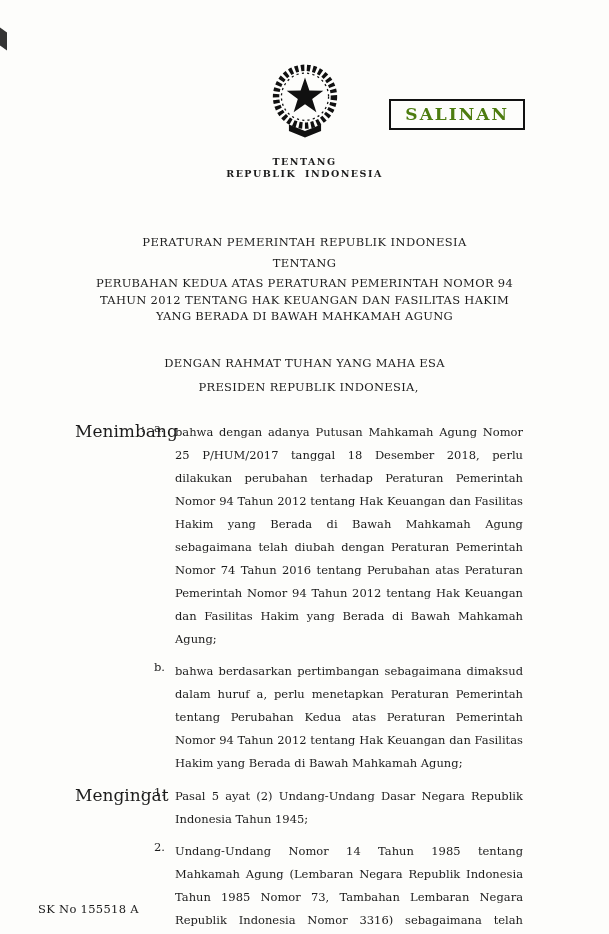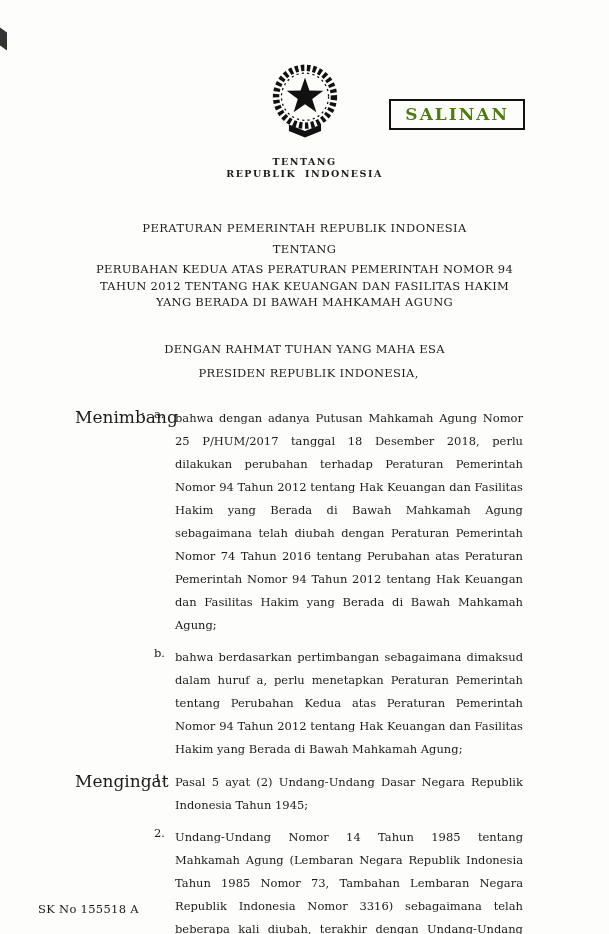--- a/index.html
+++ b/index.html
@@ -22,21 +22,21 @@
     position:absolute; top:99px; right:84px;
     border:2.5px solid #111;
     padding:3px 14px 4px 14px;
     font-size:17px; font-weight:bold; letter-spacing:2px;
     color:#4d7c0f; background:transparent;
   }
   .letterhead { text-align:center; margin-top:10px; line-height:12px; }
   .letterhead .lh1 { font-size:9.5px; font-weight:bold; letter-spacing:1.5px; }
   .letterhead .lh2 { font-size:9.5px; font-weight:bold; letter-spacing:1.5px; word-spacing:4px; }
   
-  .title-block { text-align:center; margin-top:38px; }
+  .title-block { text-align:center; margin-top:52px; }
   .title-line { font-size:11.5px; letter-spacing:.4px; line-height:21px; }
   .title-subject {
     font-size:11.5px; letter-spacing:.3px; line-height:16.5px;
     max-width:444px; margin:1px auto 0 auto;
   }
   .invocation { text-align:center; font-size:11.5px; letter-spacing:.3px; margin-top:31px; }
   .authority  { text-align:center; font-size:11.5px; letter-spacing:.3px; margin-top:10px;padding-left:8px; }
   
   .body-area { padding:0 86px 0 75px; }
   .section { display:grid; grid-template-columns:66px 13px 1fr; margin-top:27px; }

